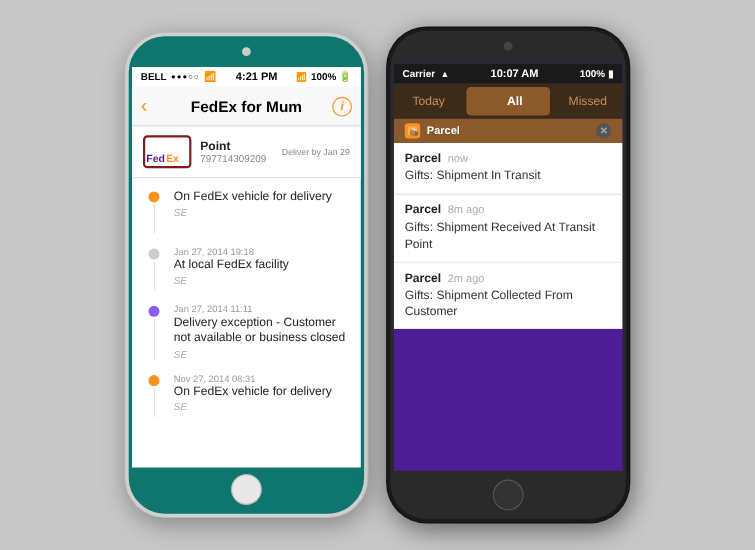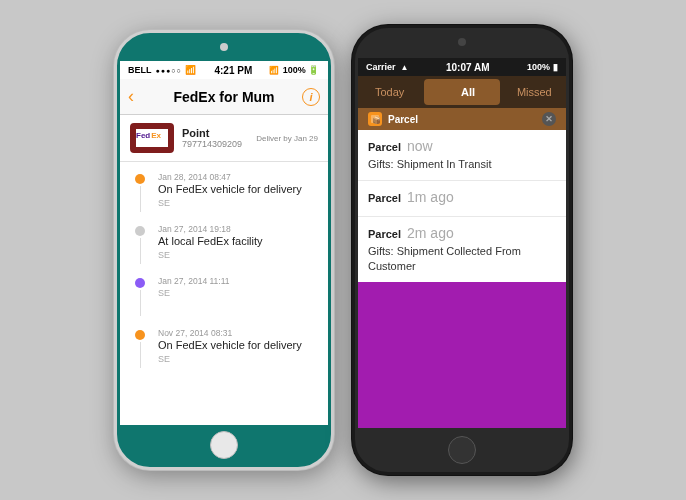--- a/index.html
+++ b/index.html
@@ -71,21 +71,21 @@
     .screen {
       position: absolute;
       top: 28px;
       left: 3px;
       right: 3px;
       bottom: 42px;
       background: #fff;
       overflow: hidden;
     }
     .phone-dark .screen {
-      background: #a21caf;
+      background: #4c1d95;
       top: 30px;
       bottom: 44px;
     }
 
     
     .home-btn {
       position: absolute;
       bottom: 8px;
       left: 50%;
       transform: translateX(-50%);
@@ -162,24 +162,24 @@
       background: #fff;
       border-bottom: 1px solid #e0e0e0;
       padding: 8px 10px;
       display: flex;
       align-items: center;
       gap: 8px;
     }
     .fedex-logo {
       width: 44px;
       height: 30px;
-      border: 6px solid #7f1d1d;
+      border: 2px solid #7f1d1d;
       border-radius: 4px;
       display: flex;
-      align-items: flex-start;
+      align-items: flex-end;
       justify-content: center;
       flex-shrink: 0;
       overflow: hidden;
       background: #fff;
     }
     .fedex-text-group { flex: 1; }
     .fedex-name { font-size: 11px; font-weight: 700; color: #222; }
     .fedex-tracking { font-size: 9px; color: #888; }
 
     
@@ -216,21 +216,21 @@
     .timeline-dot.purple { background: #8b5cf6; }
     .timeline-line {
       width: 1px;
       background: #ddd;
       flex: 1;
       margin-top: 2px;
     }
     .timeline-content { margin-left: 8px; flex: 1; }
     .timeline-date { font-size: 8.5px; color: #999; }
     .timeline-text { font-size: 11px; color: #222; font-weight: 500; line-height: 1.3; }
-    .timeline-loc { font-size: 9px; color: #aaa; margin-top: 2px; }
+    .timeline-loc { font-size: 9px; color: #aaa; margin-top: 2px; font-style: italic; }
 
     
     .notif-screen { background: #1e1e1e; }
     .notif-tabs {
       display: flex;
       background: #3d2b1a;
       height: 32px;
     }
     .notif-tab {
       flex: 1;
@@ -288,21 +288,21 @@
       padding: 8px 10px;
     }
     .notif-item:last-child { border-bottom: none; }
     .notif-item-header {
       display: flex;
       align-items: baseline;
       gap: 6px;
       margin-bottom: 3px;
     }
     .notif-app-name { font-size: 11px; font-weight: 700; color: #222; }
-    .notif-time { font-size: 14px; color: #aaa; }
+    .notif-time { font-size: 10px; color: #aaa; }
     .notif-body { font-size: 11px; color: #333; line-height: 1.35; }
 
     
     .fedex-svg { width: 38px; }
   </style>
 </head>
 <body>
 
 <div class="phones-container">
 
@@ -347,21 +347,20 @@
       </div>
 
       <div class="timeline">
 
         <div class="timeline-item">
           <div class="timeline-dot-col">
             <div class="timeline-dot orange"></div>
             <div class="timeline-line"></div>
           </div>
           <div class="timeline-content">
-            <div class="timeline-date">Jan 28, 2014 08:47</div>
             <div class="timeline-text">On FedEx vehicle for delivery</div>
             <div class="timeline-loc">SE</div>
           </div>
         </div>
 
         <div class="timeline-item">
           <div class="timeline-dot-col">
             <div class="timeline-dot" style="background:#ccc;"></div>
             <div class="timeline-line"></div>
           </div>
@@ -372,20 +371,21 @@
           </div>
         </div>
 
         <div class="timeline-item">
           <div class="timeline-dot-col">
             <div class="timeline-dot purple"></div>
             <div class="timeline-line"></div>
           </div>
           <div class="timeline-content">
             <div class="timeline-date">Jan 27, 2014 11:11</div>
+            <div class="timeline-text">Delivery exception - Customer not available or business closed</div>
             <div class="timeline-loc">SE</div>
           </div>
         </div>
 
         <div class="timeline-item">
           <div class="timeline-dot-col">
             <div class="timeline-dot orange"></div>
             <div class="timeline-line"></div>
           </div>
           <div class="timeline-content">
@@ -446,22 +446,23 @@
           <div class="notif-item-header">
             <span class="notif-app-name">Parcel</span>
             <span class="notif-time">now</span>
           </div>
           <div class="notif-body">Gifts: Shipment In Transit</div>
         </div>
 
         <div class="notif-item">
           <div class="notif-item-header">
             <span class="notif-app-name">Parcel</span>
-            <span class="notif-time">1m ago</span>
-          </div>
+            <span class="notif-time">8m ago</span>
+          </div>
+          <div class="notif-body">Gifts: Shipment Received At Transit Point</div>
         </div>
 
         <div class="notif-item">
           <div class="notif-item-header">
             <span class="notif-app-name">Parcel</span>
             <span class="notif-time">2m ago</span>
           </div>
           <div class="notif-body">Gifts: Shipment Collected From Customer</div>
         </div>
 

